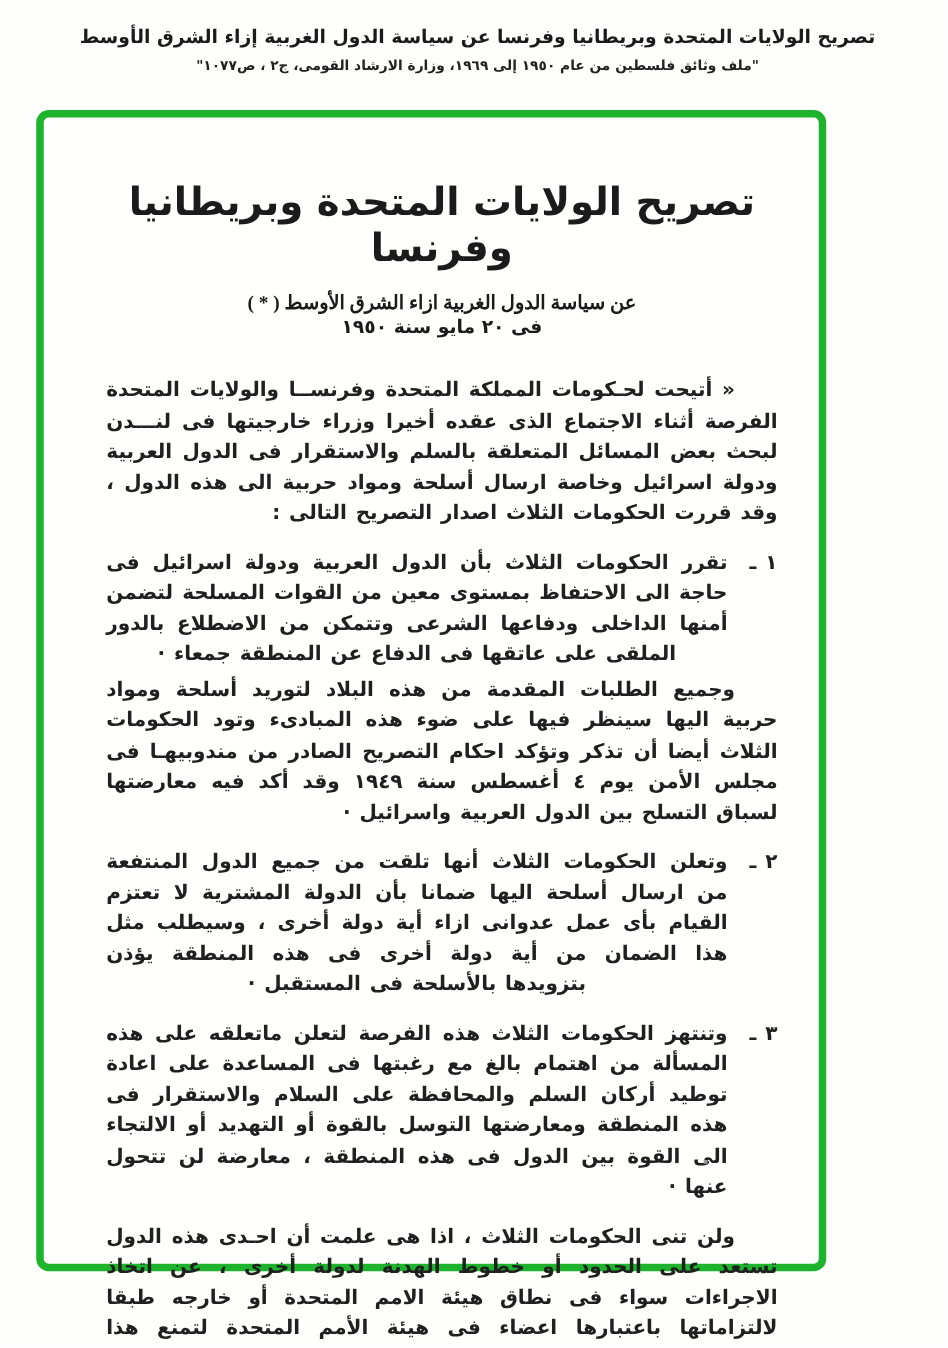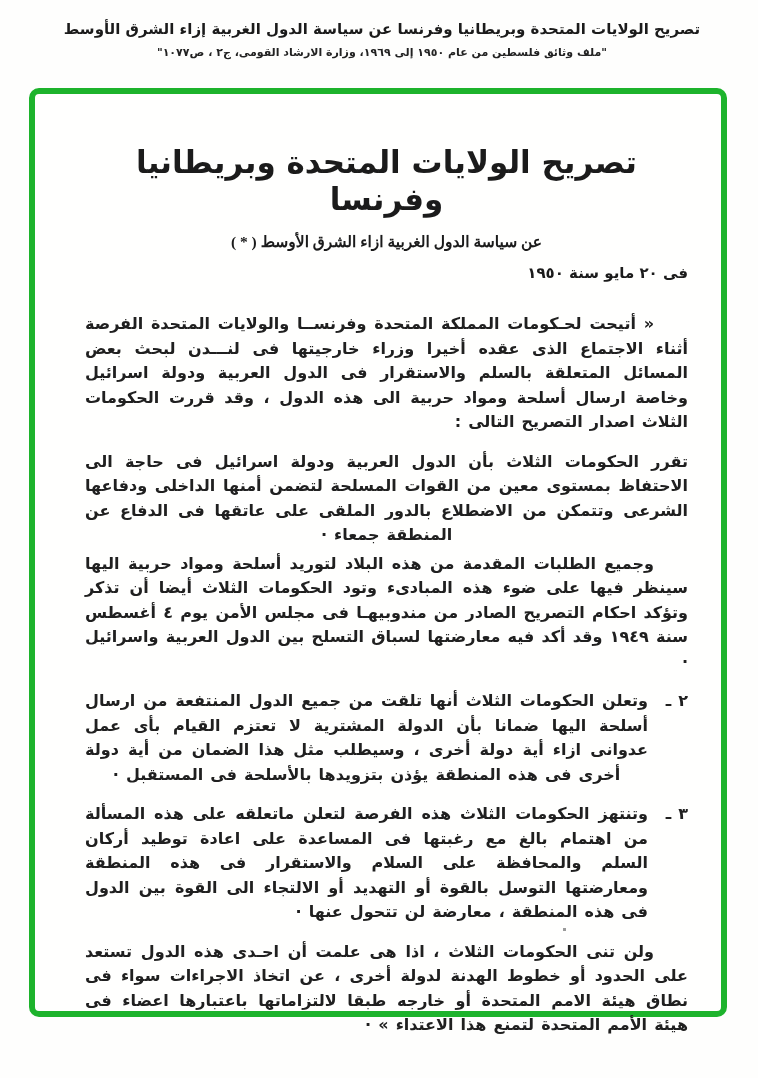--- a/index.html
+++ b/index.html
@@ -14,44 +14,43 @@
   .page-header {
     position: absolute; top: 20px; left: 6px; right: 0;
     text-align: center;
   }
   .hdr-line1 { font-size: 15px; font-weight: 700; letter-spacing: -0.2px; }
   .hdr-line2 { font-size: 11px; font-weight: 700; margin-top: 8px; color: #222; }
 
   
   .green-frame {
     position: absolute; left: 29px; top: 88px;
-    width: 698px; height: 929px;
+    width: 632px; height: 929px;
     border: 6px solid #1db32c;
     border-radius: 10px;
     background: #fffffe;
     padding: 50px 33px 0 50px;
   }
 
   
   .doc-title {
     text-align: center;
     font-size: 31px; font-weight: 700;
     letter-spacing: -1px;
     line-height: 1.2;
   }
   .doc-subtitle {
     text-align: center;
     font-size: 15.5px; font-weight: 700;
     margin-top: 15px;
     font-family: Liberation Serif, serif;
   }
   .doc-date {
-    text-align: right;
+    text-align: center;
     font-size: 15px; font-weight: 700;
-    margin-top: 13px;
   }
 
   
   .body-text {
     font-size: 16px; font-weight: 700;
     line-height: 24.5px;
     text-align: justify;
     word-spacing: 1.5px;
     color: #202020;
   }
@@ -80,20 +79,21 @@
 
 <div class="green-frame">
 
   <h1 class="doc-title">تصريح الولايات المتحدة وبريطانيا وفرنسا</h1>
   <div class="doc-subtitle">عن سياسة الدول الغربية ازاء الشرق الأوسط ( * )</div>
   <div class="doc-date">فى ٢٠ مايو سنة ١٩٥٠</div>
 
   <p class="body-text para-intro">« أتيحت لحـكومات المملكة المتحدة وفرنســا والولايات المتحدة الفرصة أثناء الاجتماع الذى عقده أخيرا وزراء خارجيتها فى لنـــدن لبحث بعض المسائل المتعلقة بالسلم والاستقرار فى الدول العربية ودولة اسرائيل وخاصة ارسال أسلحة ومواد حربية الى هذه الدول ، وقد قررت الحكومات الثلاث اصدار التصريح التالى :</p>
 
   <div class="body-text numbered-item last-line-center">
+    <span class="item-number">١ ـ</span>
     <span class="item-body">تقرر الحكومات الثلاث بأن الدول العربية ودولة اسرائيل فى حاجة الى الاحتفاظ بمستوى معين من القوات المسلحة لتضمن أمنها الداخلى ودفاعها الشرعى وتتمكن من الاضطلاع بالدور الملقى على عاتقها فى الدفاع عن المنطقة جمعاء ·</span>
   </div>
 
   <p class="body-text para-cont">وجميع الطلبات المقدمة من هذه البلاد لتوريد أسلحة ومواد حربية اليها سينظر فيها على ضوء هذه المبادىء وتود الحكومات الثلاث أيضا أن تذكر وتؤكد احكام التصريح الصادر من مندوبيهـا فى مجلس الأمن يوم ٤ أغسطس سنة ١٩٤٩ وقد أكد فيه معارضتها لسباق التسلح بين الدول العربية واسرائيل ·</p>
 
   <div class="body-text numbered-item last-line-center">
     <span class="item-number">٢ ـ</span>
     <span class="item-body">وتعلن الحكومات الثلاث أنها تلقت من جميع الدول المنتفعة من ارسال أسلحة اليها ضمانا بأن الدولة المشترية لا تعتزم القيام بأى عمل عدوانى ازاء أية دولة أخرى ، وسيطلب مثل هذا الضمان من أية دولة أخرى فى هذه المنطقة يؤذن بتزويدها بالأسلحة فى المستقبل ·</span>
   </div>
 

